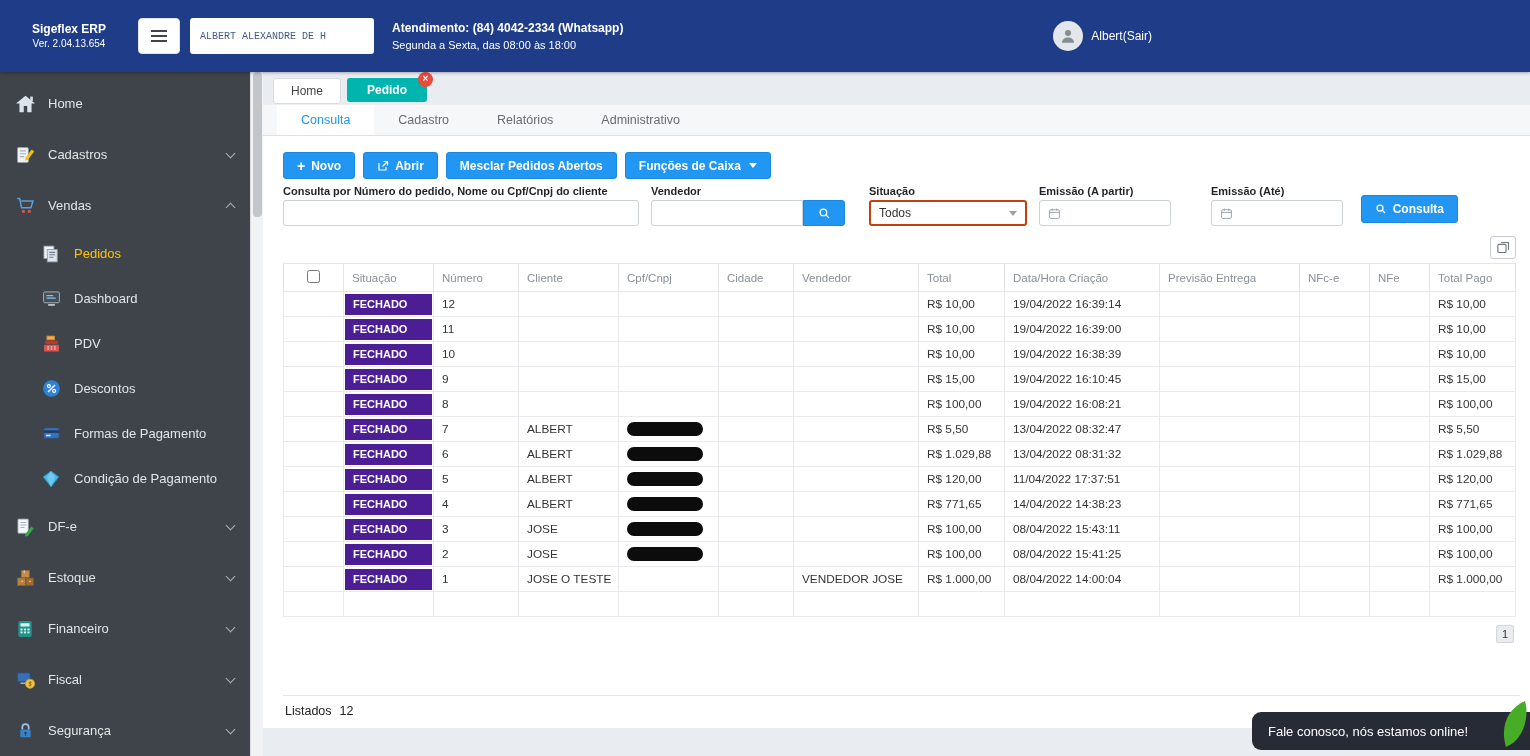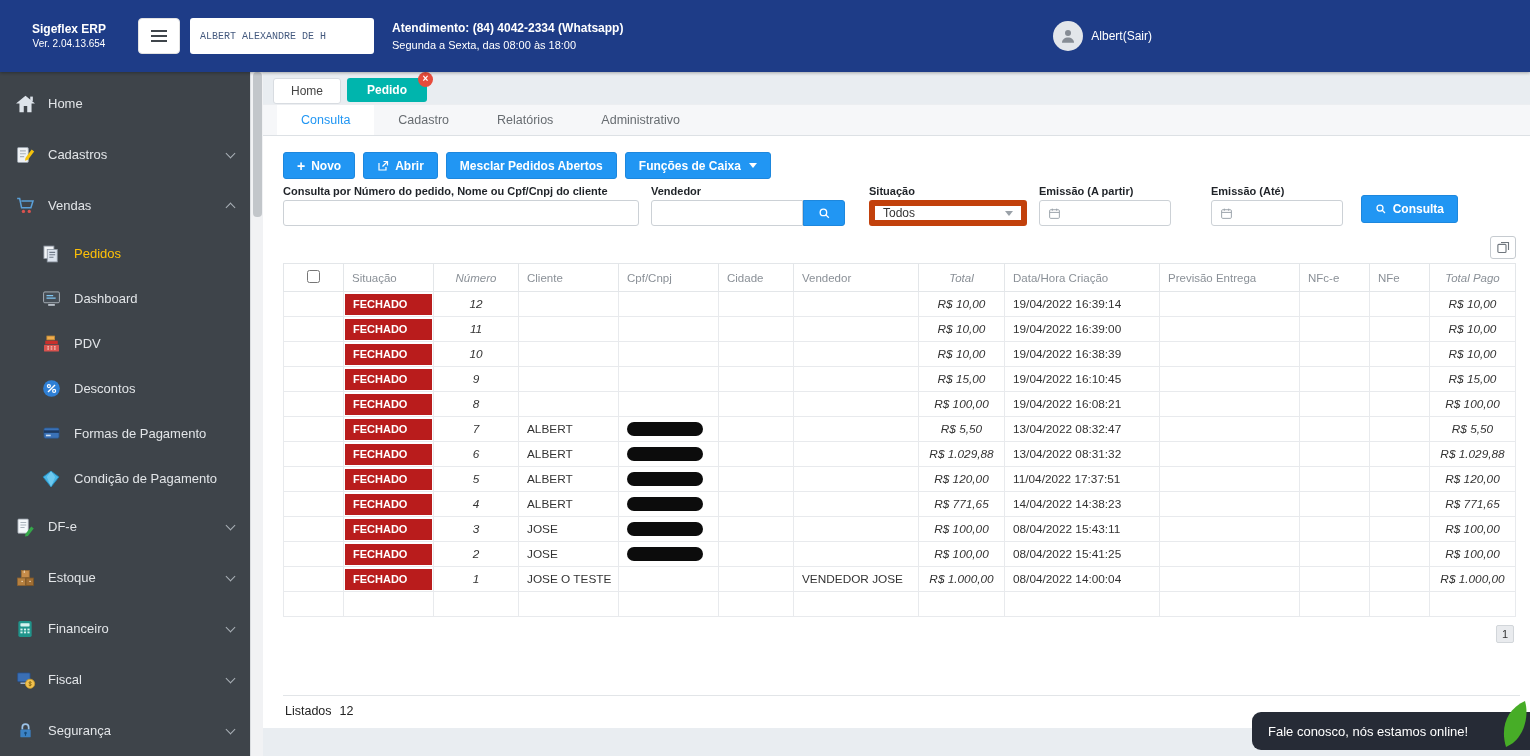--- a/index.html
+++ b/index.html
@@ -62,39 +62,39 @@
   .filters { display:flex; margin-top:6px; align-items:flex-start; }
   .field { display:flex; flex-direction:column; gap:3px; }
   .field label { font-size:11px; font-weight:bold; color:#1f2328; white-space:nowrap; }
   .inp { height:26px; border:1px solid #ccd1d6; border-radius:3px; font-family:"Liberation Sans",sans-serif; font-size:12px; padding:0 8px; color:#333; }
   .f-consulta .inp { width:356px; }
   .f-vendedor { margin-left:12px; }
   .vend-group { display:flex; }
   .f-vendedor .inp { width:152px; border-radius:3px 0 0 3px; }
   .mini-search { width:42px; height:26px; background:#2196f3; border:1px solid #1d87dd; border-radius:0 3px 3px 0; display:flex; align-items:center; justify-content:center; cursor:pointer; }
   .f-situacao { margin-left:24px; }
-  .select-box { width:158px; height:26px; border:6px solid #c2410c; border-radius:3px; display:flex; align-items:center; padding:0 8px; color:#333; cursor:pointer; background:#fff; }
+  .select-box { width:158px; height:26px; border:2px solid #c2410c; border-radius:3px; display:flex; align-items:center; padding:0 8px; color:#333; cursor:pointer; background:#fff; }
   .select-box .sel-caret { margin-left:auto; width:0; height:0; border-left:4px solid transparent; border-right:4px solid transparent; border-top:5px solid #9aa1a8; }
   .f-emissao1 { margin-left:12px; }
   .f-emissao2 { margin-left:40px; }
   .date-box { width:132px; height:26px; border:1px solid #ccd1d6; border-radius:3px; display:flex; align-items:center; padding:0 8px; gap:6px; background:#fff; cursor:text; }
   .btn-consulta { margin-left:auto; margin-right:62px; height:28px; margin-top:10px; }
 
   
   .grid-btn-row { text-align:right; margin:10px 4px 4px 0; }
   .grid-btn { width:26px; height:23px; background:#fff; border:1px solid #c6cbd0; border-radius:3px; display:inline-flex; align-items:center; justify-content:center; cursor:pointer; }
 
   
   table { border-collapse:collapse; width:calc(100% - 4px); table-layout:fixed; margin-top:2px; }
   th { border:1px solid #e3e6e9; color:#8a9097; font-weight:normal; font-size:11.5px; text-align:left; padding:6px 8px; white-space:nowrap; overflow:hidden; }
   td { border:1px solid #e8eaed; font-size:11.8px; color:#333; padding:4px 8px; white-space:nowrap; overflow:hidden; height:25px; }
-  th.r, td.r { text-align:center;font-style:italic; }
+  th.r, td.r { text-align:left; }
   th.c { text-align:center; }
   td.badge-cell { padding:1px; }
-  .badge { display:block; background:#b91c1c; color:#fff; font-weight:bold; font-size:11px; padding:4.5px 8px; }
+  .badge { display:block; background:#4c1d95; color:#fff; font-weight:bold; font-size:11px; padding:4.5px 8px; }
   .redact { display:inline-block; width:76px; height:14px; background:#0c0c0c; border-radius:7px; vertical-align:middle; }
 
   .pager-row { text-align:right; margin:8px 6px 0 0; }
   .page-box { display:inline-block; min-width:18px; height:18px; line-height:17px; background:#e9ebee; border:1px solid #d2d6da; border-radius:2px; font-size:11px; color:#333; text-align:center; padding:0 4px; }
 
   .footer-line { margin-top:52px; border-top:1px solid #e2e5e8; padding:8px 0 0 2px; font-size:12.5px; color:#222; }
   .footer-line .cnt { margin-left:8px; }
 
   
   .chat { position:fixed; right:0; bottom:6px; width:278px; height:38px; background:#262b36; border-radius:9px 0 0 9px; display:flex; align-items:center; padding-left:16px; color:#fff; font-size:13px; cursor:pointer; z-index:10; }

